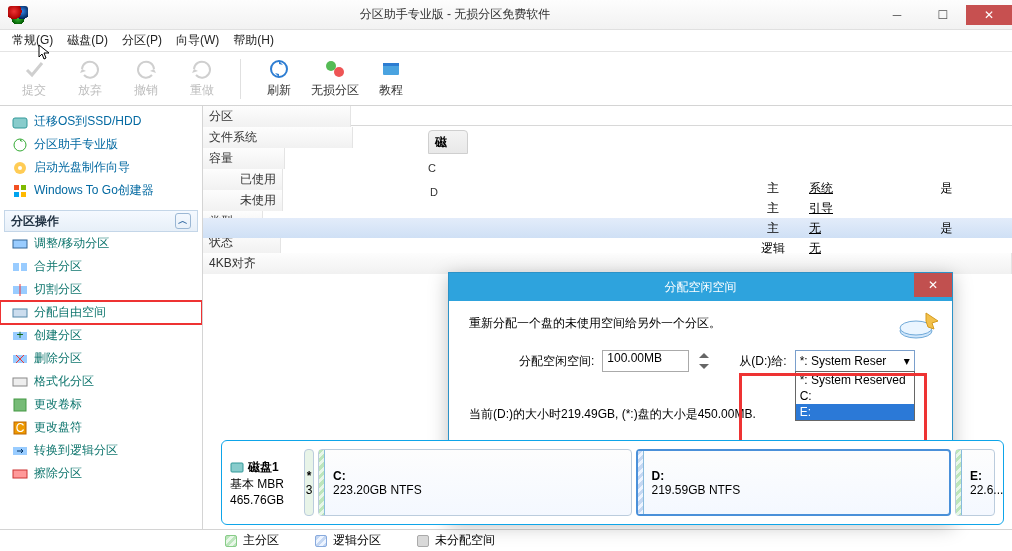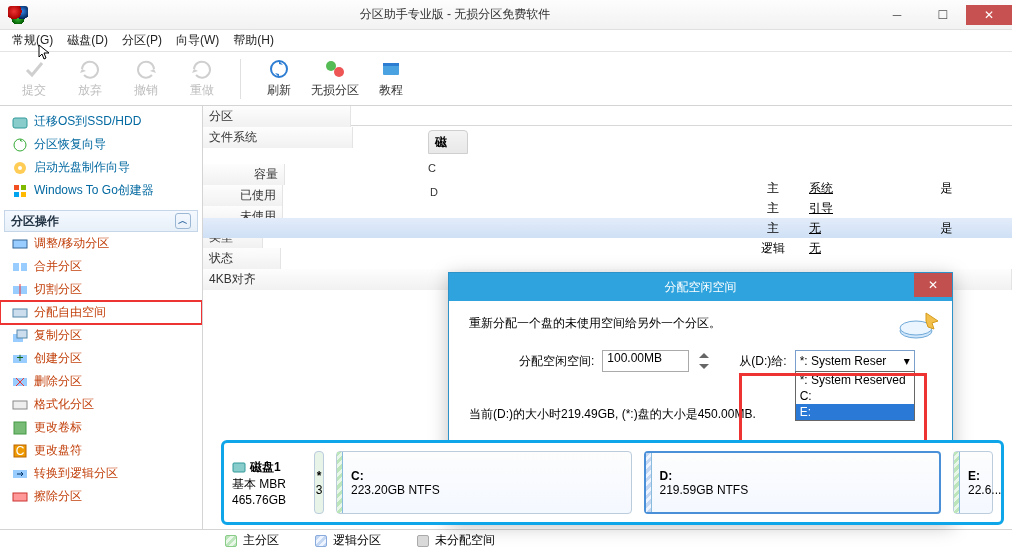--- a/index.html
+++ b/index.html
@@ -26,42 +26,42 @@
   .vsep { width: 1px; height: 40px; background: #e0e0e0; margin: 0 10px; }
 
   
   .main { display: flex; height: calc(551px - 30px - 22px - 54px - 22px); }
   .sidebar { width: 203px; border-right: 1px solid #d4d4d4; overflow: hidden; background: #fff; }
   .wizards { padding: 4px 0; }
   .witem { display: flex; align-items: center; gap: 6px; padding: 3px 12px; color: #0369a1; }
   .witem .wicon { width: 16px; height: 16px; }
   .panel-header { background: linear-gradient(#f5f9ff,#e7eff8); border: 1px solid #c4d6e8; margin: 4px 4px 0 4px; height: 22px; display: flex; align-items: center; padding: 0 6px; font-weight: bold; color: #234; }
   .panel-header .chev { margin-left: auto; width:16px; height:16px; border:1px solid #9bb7d4; border-radius:3px; display:flex; align-items:center; justify-content:center; font-size:10px; color:#3a6ea5;}
-  .opitem { display: flex; align-items: center; gap: 6px; padding: 3px 12px; color: #c2410c; }
+  .opitem { display: flex; align-items: center; gap: 6px; padding: 3px 12px; color: #0f766e; }
   .opitem .opicon { width: 16px; height: 16px; }
   .opitem.highlight { outline: 2px solid #e33; outline-offset: -1px; }
 
   .content { flex: 1; background: #fff; position: relative; }
 
   
   .theader { display: flex; border-bottom: 1px solid #d8d8d8; background: #fff; height: 20px; flex-direction: column; }
   .th { border-right: 1px solid #e4e4e4; padding: 2px 6px; color: #333; background: linear-gradient(#fdfdfd,#f1f1f1); }
-  .th:nth-child(1){width:148px;} .th:nth-child(2){width:150px;} .th:nth-child(3){width:82px;text-align:right;margin-top:16px;}
+  .th:nth-child(1){width:148px;} .th:nth-child(2){width:150px;} .th:nth-child(3){width:82px;}
   .th:nth-child(4){width:80px;text-align:right;} .th:nth-child(5){width:80px;text-align:right;}
   .th:nth-child(6){width:60px;} .th:nth-child(7){width:78px;} .th:nth-child(8){flex:1;}
 
   .rowsbox { position: relative; height: 130px; }
   .row { display: flex; height: 20px; align-items: center; }
   .row.sel { background: linear-gradient(#e3ecfa,#cfe0f5); }
   .td { padding: 0 6px; }
   .td1{width:148px;} .td2{width:150px;} .td3{width:82px;text-align:right;} .td4{width:80px;text-align:right;}
   .td5{width:80px;text-align:right;} .td6{width:60px;text-align:center;} .td7{width:78px;text-decoration:underline;} .td8{flex:1;text-align:center;}
 
   
-  .diskpane { position: absolute; left: 18px; right: 8px; bottom: 4px; height: 85px; padding: 8px; border: 3px solid #0ea5e9; border-radius: 6px; background: #fff; display: flex; gap: 12px; }
+  .diskpane { position: absolute; left: 18px; right: 8px; bottom: 4px; height: 85px; padding: 8px; border: 1px solid #0ea5e9; border-radius: 6px; background: #fff; display: flex; gap: 4px; }
   .diskinfo { width: 70px; display:flex; flex-direction:column; justify-content:center; }
   .diskinfo .di1 { font-weight:bold; display:flex; align-items:center; gap:4px;}
   .spacer { width: 10px; border:1px solid #bcd; border-radius: 4px; display:flex; flex-direction:column; align-items:center; justify-content:center; background:#e8f4e8; }
   .spacer div:first-child { font-weight:bold;}
   .part { border: 1px solid #bcd; border-radius: 4px; padding: 4px 6px; display:flex; flex-direction:column; justify-content:center; background: linear-gradient(#fdfdfd,#f4f8ff); position:relative; }
   .part .bar { position:absolute; left:0; top:0; bottom:0; width:6px; border-right:1px solid #8bd; background: repeating-linear-gradient(135deg,#bce5bc 0,#bce5bc 3px,#e8f7e8 3px,#e8f7e8 6px);}
   .part.d .bar { background: repeating-linear-gradient(135deg,#c4d7f2 0,#c4d7f2 3px,#edf4ff 3px,#edf4ff 6px);}
   .part.sel { border: 2px solid #4a90d9; }
   .part .pl { margin-left: 8px; font-weight: bold; }
   .part span { margin-left: 8px; }
@@ -193,21 +193,21 @@
           <svg class="wicon">
             <rect x="1" y="4" width="14" height="10" rx="2" fill="#8cc" stroke="#399"></rect>
           </svg>
           <span>迁移OS到SSD/HDD</span>
         </div>
       <div class="witem">
           <svg class="wicon">
             <circle cx="8" cy="8" r="6" fill="none" stroke="#3a3"></circle>
             <path d="M8 2 L11 5 L8 4 Z" fill="#3a3"></path>
           </svg>
-          <span>分区恢复向导</span>
+          <span>分区助手专业版</span>
         </div>
       <div class="witem">
           <svg class="wicon">
             <circle cx="8" cy="8" r="6" fill="#fc5"></circle>
             <circle cx="8" cy="8" r="2" fill="#fff"></circle>
           </svg>
           <span>启动光盘制作向导</span>
         </div>
       <div class="witem">
           <svg class="wicon">
@@ -242,27 +242,20 @@
             <rect x="1" y="4" width="14" height="8" fill="#9cf"></rect>
             <line x1="8" y1="2" x2="8" y2="14" stroke="#e33"></line>
           </svg>
           <span>切割分区</span>
         </div>
       <div class="opitem highlight">
           <svg class="opicon">
             <rect x="1" y="4" width="14" height="8" fill="#cde" stroke="#58a"></rect>
           </svg>
           <span>分配自由空间</span>
-        </div>
-      <div class="opitem">
-          <svg class="opicon">
-            <rect x="1" y="6" width="10" height="8" fill="#9cf"></rect>
-            <rect x="5" y="2" width="10" height="8" fill="#cde" stroke="#58a"></rect>
-          </svg>
-          <span>复制分区</span>
         </div>
       <div class="opitem">
           <svg class="opicon">
             <rect x="1" y="4" width="14" height="8" fill="#9cf"></rect>
             <text x="8" y="11" font-size="10" text-anchor="middle" fill="#161">+</text>
           </svg>
           <span>创建分区</span>
         </div>
       <div class="opitem">
           <svg class="opicon">

